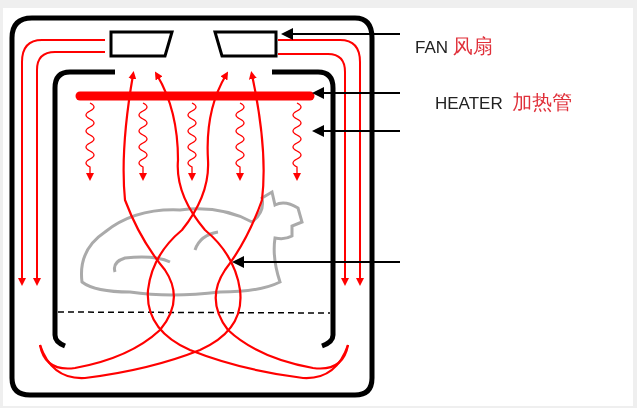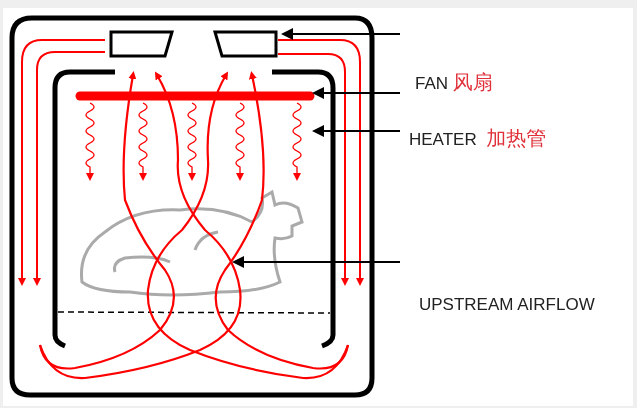--- a/index.html
+++ b/index.html
@@ -1,19 +1,19 @@
 <!DOCTYPE html>
 <html><head>
 <meta charset="utf-8">
 <style>
   html, body { margin:0; padding:0; }
   body { width:637px; height:408px; background:#efefef; position:relative; overflow:hidden; font-family:"Liberation Sans", sans-serif; }
   #canvas { position:absolute; left:3px; top:8px; width:630px; height:398px; background:#ffffff; }
   svg { position:absolute; left:0; top:0; }
-  .lbl { position:absolute; font-size:17px; color:#222; white-space:nowrap; font-family:"Liberation Sans", sans-serif;margin-top:36px; }
+  .lbl { position:absolute; font-size:17px; color:#222; white-space:nowrap; font-family:"Liberation Sans", sans-serif; }
   .cn { color:#e0303a; font-size:20px; font-family:"DejaVu Sans", sans-serif; }
 </style>
 </head>
 <body>
 
 <div id="canvas">
 <svg width="637" height="408" viewBox="0 0 637 408" style="left:-3px;top:-8px;">
   <defs>
     <marker id="ar" markerWidth="8" markerHeight="8" refX="4" refY="4" orient="auto" markerUnits="userSpaceOnUse">
       <path d="M0,0 L8,4 L0,8 z" fill="#ff0000"></path>
@@ -68,18 +68,17 @@
     <line x1="400" y1="93" x2="314" y2="93" marker-end="url(#ab)"></line>
     <line x1="400" y1="131" x2="314" y2="131" marker-end="url(#ab)"></line>
     <line x1="400" y1="262" x2="234" y2="262" marker-end="url(#ab)"></line>
   </g>
 </svg>
 
   <div class="lbl" style="left:412px;top:25px;">
     <span>FAN</span>
     <span class="cn">风扇</span>
   </div>
-  <div class="lbl" style="left:406px;top:81px;">
+  <div class="lbl" style="left:432px;top:81px;">
     <span>HEATER</span>&nbsp;
     <span class="cn">加热管</span>
   </div>
-  <div class="lbl" style="left:416px;top:251px;">UPSTREAM AIRFLOW</div>
 </div>
 
 </body></html>

